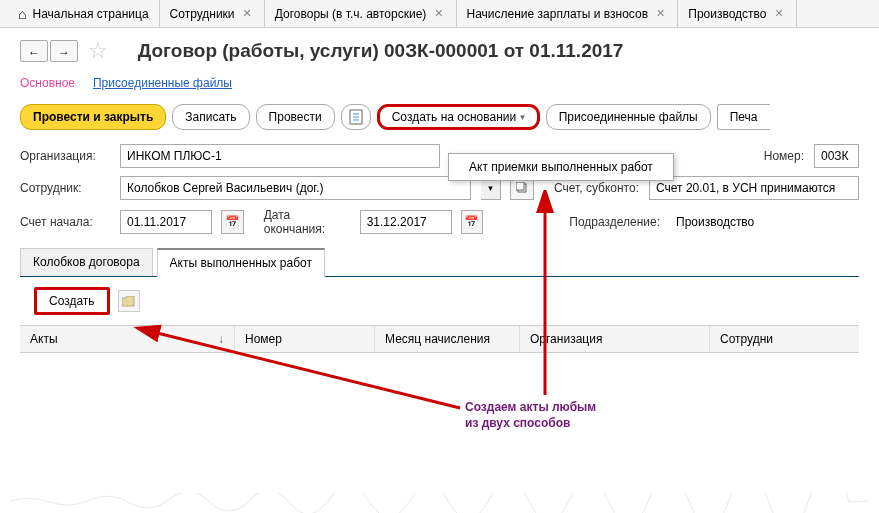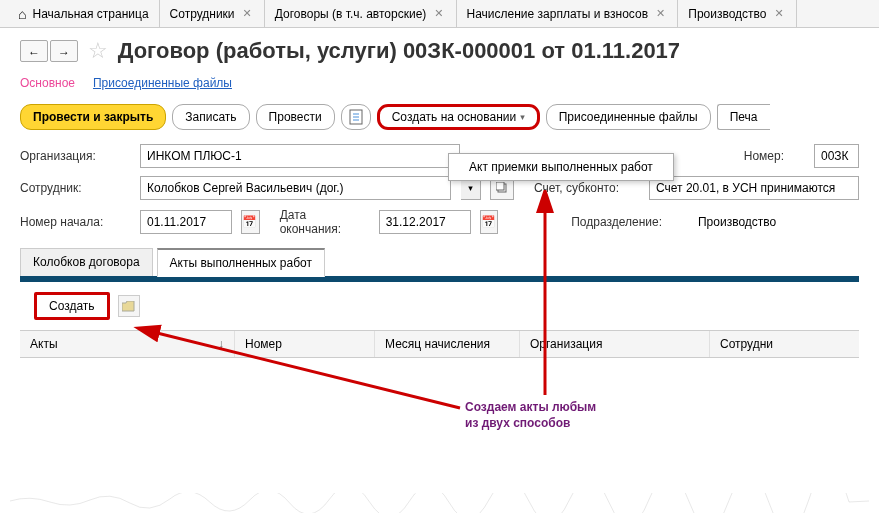--- a/index.html
+++ b/index.html
@@ -7,47 +7,47 @@
     
     .tabs-bar { display: flex; border-bottom: 1px solid #ccc; background: #f5f5f5; height: 28px; align-items: stretch; padding-left: 8px; }
     .tab { display: flex; align-items: center; gap: 6px; padding: 0 10px; border-right: 1px solid #ccc; cursor: pointer; background: #f5f5f5; }
     .tab .home-icon { font-size: 14px; }
     .tab .close { color: #888; font-size: 11px; padding: 0 2px; }
     
     .header-row { display: flex; align-items: center; gap: 10px; padding: 10px 20px 6px; }
     .nav-btns { display: flex; gap: 2px; }
     .nav-btn { width: 28px; height: 22px; border: 1px solid #aaa; background: #f8f8f8; display: flex; align-items: center; justify-content: center; cursor: pointer; border-radius: 2px; }
     .star { font-size: 22px; color: #ccc; }
-    .page-title { font-size: 22px; font-weight: bold; color: #333; }
+    .page-title { font-size: 19px; font-weight: bold; color: #333; margin-left: 20px; }
     
     .section-tabs { display: flex; gap: 18px; padding: 6px 20px 10px; }
     .section-tab { color: #ec4899; }
     .section-tab.link { color: #2060c0; text-decoration: underline; cursor: pointer; }
     
     .toolbar { display: flex; gap: 6px; padding: 4px 20px 10px; align-items: center; }
     .btn { height: 26px; padding: 0 12px; border: 1px solid #aaa; background: #fff; border-radius: 11px; display: flex; align-items: center; cursor: pointer; white-space: nowrap; }
     .btn.yellow { background: #ffd633; border-color: #cca300; font-weight: bold; }
     .btn.icon-only { width: 30px; padding: 0; justify-content: center; }
     .btn.red-border { border: 3px solid #c00; }
     .btn .dd-arrow { margin-left: 4px; font-size: 9px; color: #666; }
     
     .dropdown-menu { position: absolute; left: 448px; top: 153px; background: #fff; border: 1px solid #aaa; padding: 6px 20px; box-shadow: 2px 2px 5px rgba(0,0,0,0.2); z-index: 5; }
     
     .form-row { display: flex; align-items: center; padding: 4px 20px; gap: 10px; }
     .form-label { color: #333; min-width: 90px; }
-    .form-input { height: 24px; border: 1px solid #aaa; padding: 0 6px; background: #fff; margin-left: 20px; }
+    .form-input { height: 24px; border: 1px solid #aaa; padding: 0 6px; background: #fff; }
     .form-input.wide { flex: 1; }
     .dd-btn { width: 20px; height: 24px; border: 1px solid #aaa; border-left: none; display: flex; align-items: center; justify-content: center; font-size: 9px; background: #f0f0f0; cursor: pointer; }
     .cal-btn { width: 24px; height: 24px; border: 1px solid #aaa; margin-left: -1px; display: flex; align-items: center; justify-content: center; background: #f5f5f5; cursor: pointer; }
     
     .sub-tabs { display: flex; padding: 8px 20px 0; gap: 4px; }
     .sub-tab { padding: 6px 12px; border: 1px solid #ccc; border-bottom: none; background: #f0f0f0; cursor: pointer; }
     .sub-tab.active { background: #fff; border-bottom: 1px solid #fff; margin-bottom: -1px; position: relative; z-index: 1; border-top: 2px solid #888; }
     
-    .tab-content { border-top: 6px solid #0c4a6e; margin: 0 20px; }
+    .tab-content { border-top: 1px solid #0c4a6e; margin: 0 20px; }
     .create-row { padding: 10px 14px; display: flex; gap: 8px; align-items: center; }
     .create-btn { border: 3px solid #c00; padding: 4px 12px; background: #fff; cursor: pointer; border-radius: 2px; }
     .pick-icon { width: 22px; height: 22px; border: 1px solid #ccc; background: #f5f5f5; display: flex; align-items: center; justify-content: center; cursor: pointer; }
     
     .grid { border-top: 1px solid #ccc; }
     .grid-header { display: flex; background: #f5f5f5; border-bottom: 1px solid #ccc; }
     .grid-col { padding: 6px 10px; border-right: 1px solid #e0e0e0; }
     .sort-arrow { color: #666; }
     
     .annotation { position: absolute; left: 465px; top: 400px; font-weight: bold; color: #701a75; line-height: 1.3; z-index: 10; }
@@ -136,21 +136,21 @@
     <svg width="12" height="12" viewBox="0 0 12 12">
         <rect x="2" y="2" width="8" height="8" fill="none" stroke="#666"></rect>
         <rect x="0" y="0" width="8" height="8" fill="#fff" stroke="#666"></rect>
       </svg>
   </div>
   <span class="form-label" style="min-width:auto;margin-left:10px">Счет, субконто:</span>
   <input class="form-input" style="width: 210px;" value="Счет 20.01, в УСН принимаются">
 </div>
 
 <div class="form-row">
-  <span class="form-label">Номер начала:</span>
+  <span class="form-label">Счет начала:</span>
   <input class="form-input" style="width: 92px;" value="01.11.2017">
   <div class="cal-btn">
     <span>📅</span>
   </div>
   <span class="form-label" style="min-width:auto;margin-left:10px">Дата окончания:</span>
   <input class="form-input" style="width: 92px;" value="31.12.2017">
   <div class="cal-btn">
     <span>📅</span>
   </div>
   <span style="width:70px"></span>

